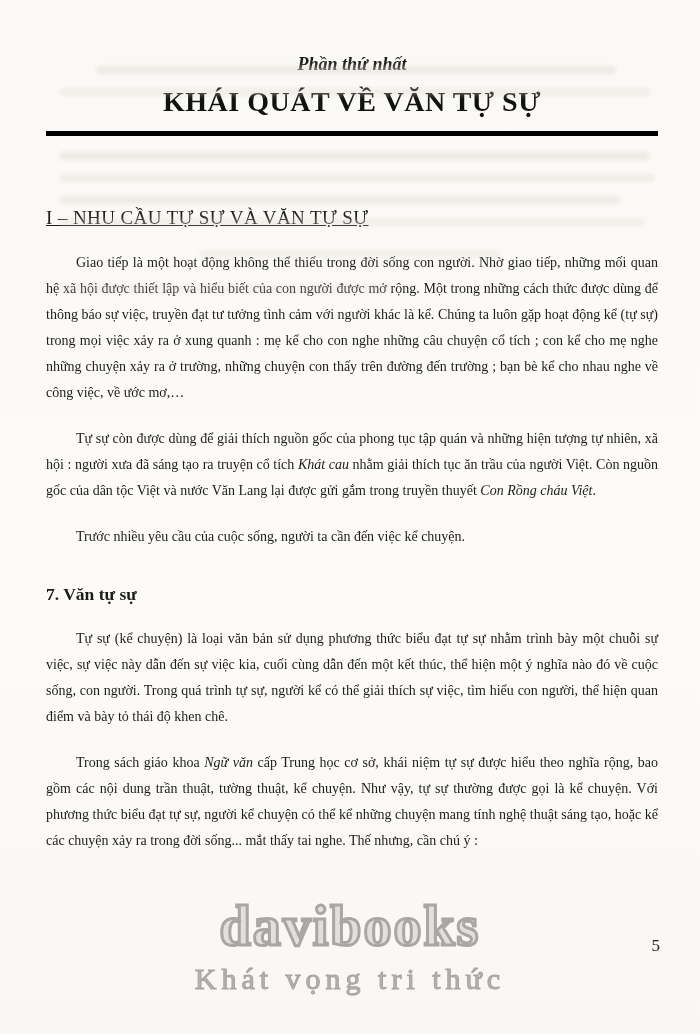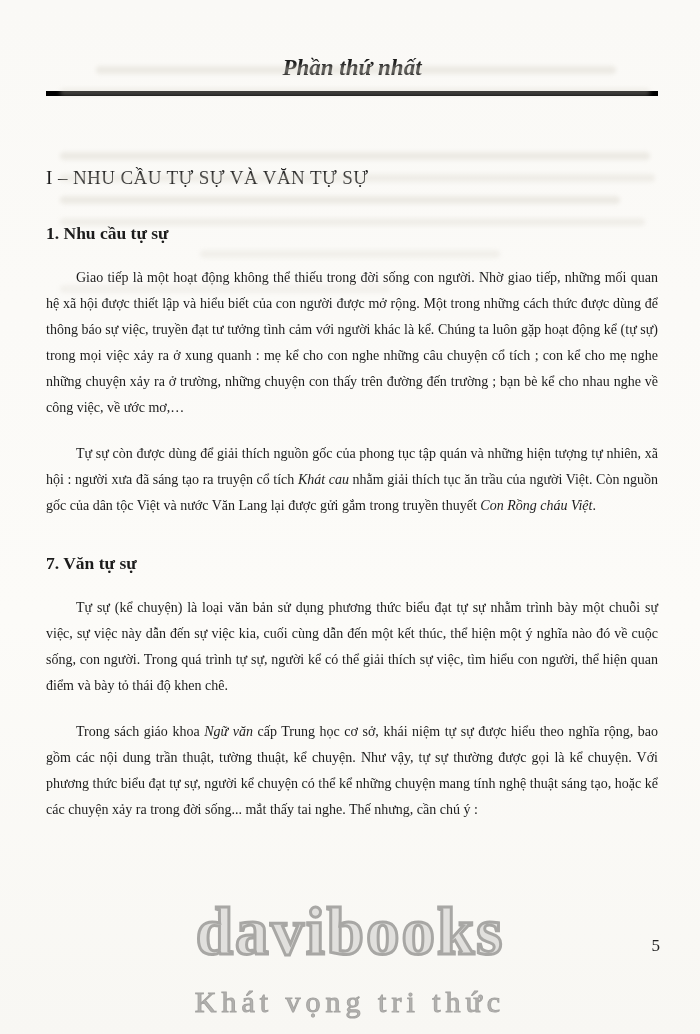--- a/index.html
+++ b/index.html
@@ -30,61 +30,61 @@
   .b3{left:60px;top:152px;width:590px;}
   .b4{left:60px;top:174px;width:595px;opacity:.34;}
   .b5{left:60px;top:196px;width:560px;}
   .b6{left:60px;top:218px;width:585px;opacity:.3;}
   .b7{left:200px;top:250px;width:300px;opacity:.28;}
   .b8{left:60px;top:285px;width:330px;opacity:.25;}
 
   .part-label{
     text-align:center;
     font-style:italic;font-weight:bold;
-    font-size:23px;line-height:1.2;
+    font-size:18px;line-height:1.2;
     margin:0 0 9px 0;
   }
   h1.title{
     text-align:center;
     font-size:28px;font-weight:bold;
     letter-spacing:.5px;
     margin:0 0 13px 0;line-height:1.2;
     color:#111;
   }
   .rule{height:5px;background:var(--rule);margin:0;}
   h2.section{
     font-size:19px;font-weight:400;
     letter-spacing:.4px;
-    margin:70px 0 0 0;line-height:1.25;
+    margin:70px 0 0 0;line-height:1.25;text-decoration:underline;
   }
   h3.sub{
     font-size:17.5px;font-weight:bold;
     margin:34px 0 0 0;line-height:1.25;
   }
   p.body{
     font-size:14px;line-height:26px;
     text-align:justify;text-indent:30px;
     margin:20px 0 0 0;
   }
   p.body em{font-style:italic;}
 
   .watermark{
     position:absolute;left:0;top:898px;width:700px;
     text-align:center;pointer-events:none;
     mix-blend-mode:multiply;opacity:.85;
   }
   .wm-logo{
-    font-size:67px;font-weight:bold;line-height:1.0;
+    font-size:56px;font-weight:bold;line-height:1.0;
     color:#e3e3e3;
     -webkit-text-stroke:3px var(--watermark_gray);
     letter-spacing:2px;
     text-shadow:0 0 1px #bdbdbd;
   }
   .wm-tagline{
-    margin-top:20px;
+    margin-top:8px;
     font-size:30px;line-height:1.1;
     color:#ababab;
     -webkit-text-stroke:1px #9a9a9a;
     letter-spacing:5px;
   }
   .page-number{
     position:absolute;right:40px;top:936px;
     font-size:17px;color:#222;
   }
 </style>
@@ -99,29 +99,30 @@
     <div class="bl b3"></div>
     <div class="bl b4"></div>
     <div class="bl b5"></div>
     <div class="bl b6"></div>
     <div class="bl b7"></div>
     <div class="bl b8"></div>
   </div>
 
   <div class="part-label">Phần thứ nhất</div>
 
+  <h1 class="title">KHÁI QUÁT VỀ VĂN TỰ SỰ</h1>
 
   <div class="rule"></div>
 
   <h2 class="section">I – NHU CẦU TỰ SỰ VÀ VĂN TỰ SỰ</h2>
 
-  <h3 class="sub">1. Nhu cầu tự sự</h3>
 
   <p class="body"><span>Giao tiếp là một hoạt động không thể thiếu trong đời sống con người. Nhờ giao tiếp, những mối quan hệ xã hội được thiết lập và hiểu biết của con người được mở rộng. Một trong những cách thức được dùng để thông báo sự việc, truyền đạt tư tưởng tình cảm với người khác là kể. Chúng ta luôn gặp hoạt động kể (tự sự) trong mọi việc xảy ra ở xung quanh : mẹ kể cho con nghe những câu chuyện cổ tích ; con kể cho mẹ nghe những chuyện xảy ra ở trường, những chuyện con thấy trên đường đến trường ; bạn bè kể cho nhau nghe về công việc, về ước mơ,…</span></p>
   <p class="body"><span>Tự sự còn được dùng để giải thích nguồn gốc của phong tục tập quán và những hiện tượng tự nhiên, xã hội : người xưa đã sáng tạo ra truyện cổ tích </span><em>Khát cau</em><span> nhằm giải thích tục ăn trầu của người Việt. Còn nguồn gốc của dân tộc Việt và nước Văn Lang lại được gửi gắm trong truyền thuyết </span><em>Con Rồng cháu Việt</em><span>.</span></p>
+  <p class="body"><span>Trước nhiều yêu cầu của cuộc sống, người ta cần đến việc kể chuyện.</span></p>
 
   <h3 class="sub">7. Văn tự sự</h3>
 
   <p class="body"><span>Tự sự (kể chuyện) là loại văn bản sử dụng phương thức biểu đạt tự sự nhằm trình bày một chuỗi sự việc, sự việc này dẫn đến sự việc kia, cuối cùng dẫn đến một kết thúc, thể hiện một ý nghĩa nào đó về cuộc sống, con người. Trong quá trình tự sự, người kể có thể giải thích sự việc, tìm hiểu con người, thể hiện quan điểm và bày tỏ thái độ khen chê.</span></p>
   <p class="body"><span>Trong sách giáo khoa </span><em>Ngữ văn</em><span> cấp Trung học cơ sở, khái niệm tự sự được hiểu theo nghĩa rộng, bao gồm các nội dung trần thuật, tường thuật, kể chuyện. Như vậy, tự sự thường được gọi là kể chuyện. Với phương thức biểu đạt tự sự, người kể chuyện có thể kể những chuyện mang tính nghệ thuật sáng tạo, hoặc kể các chuyện xảy ra trong đời sống... mắt thấy tai nghe. Thế nhưng, cần chú ý :</span></p>
 
   <div class="watermark">
     <div class="wm-logo">davibooks</div>
     <div class="wm-tagline">Khát vọng tri thức</div>
   </div>

